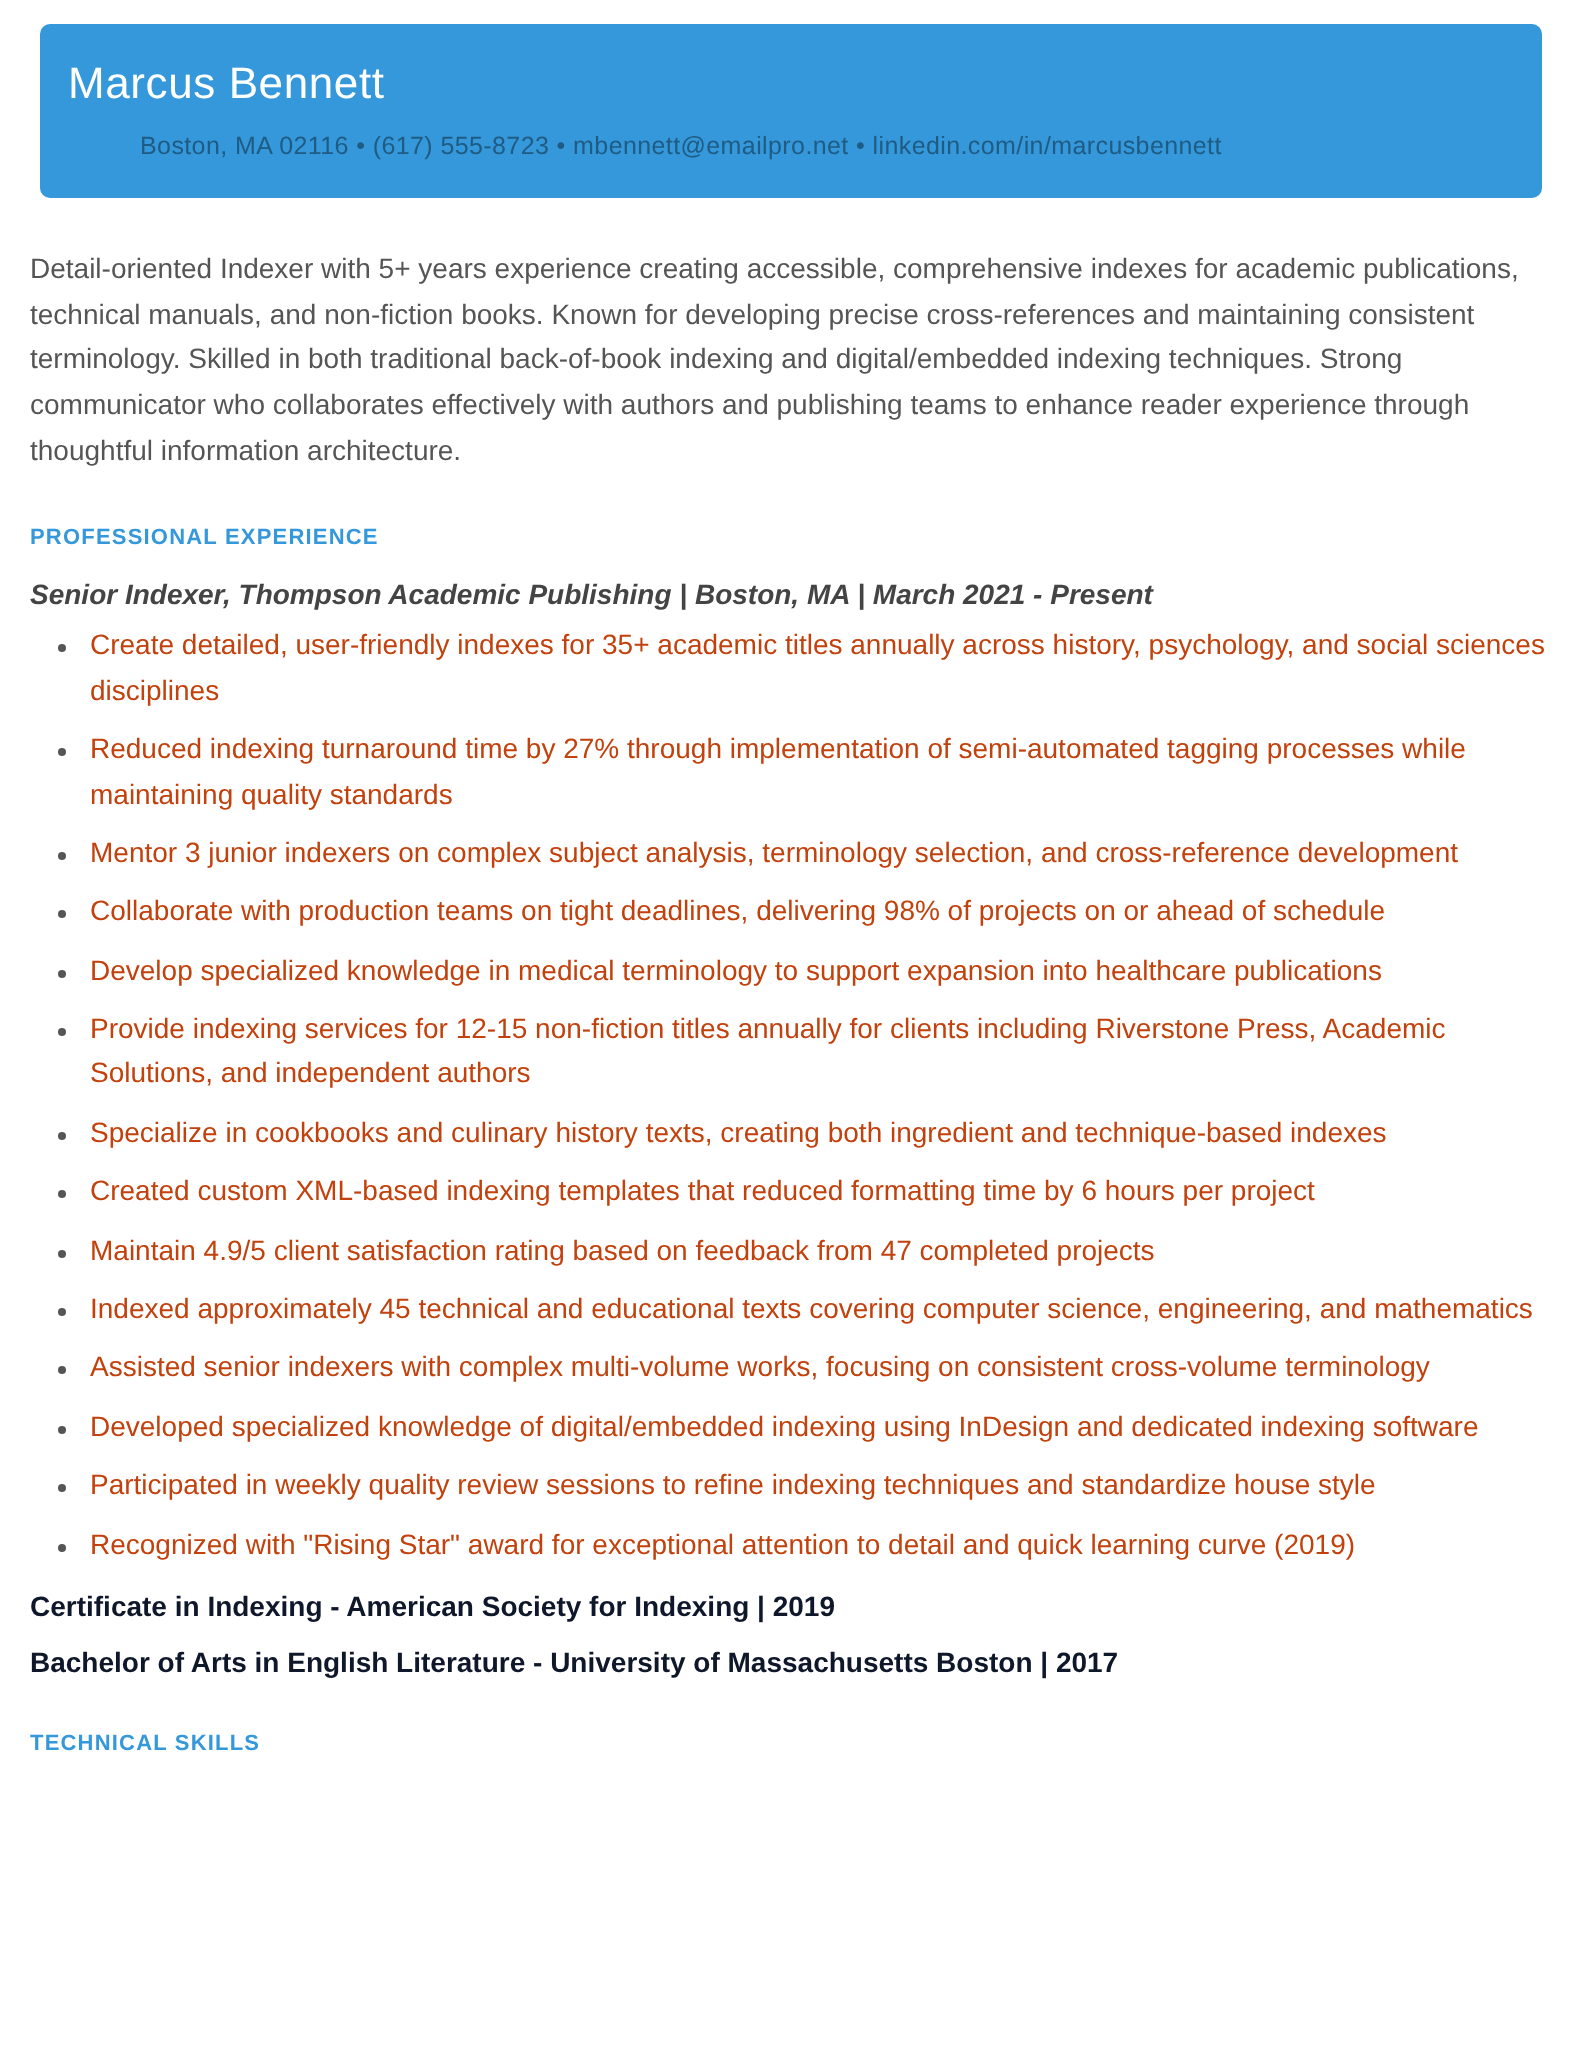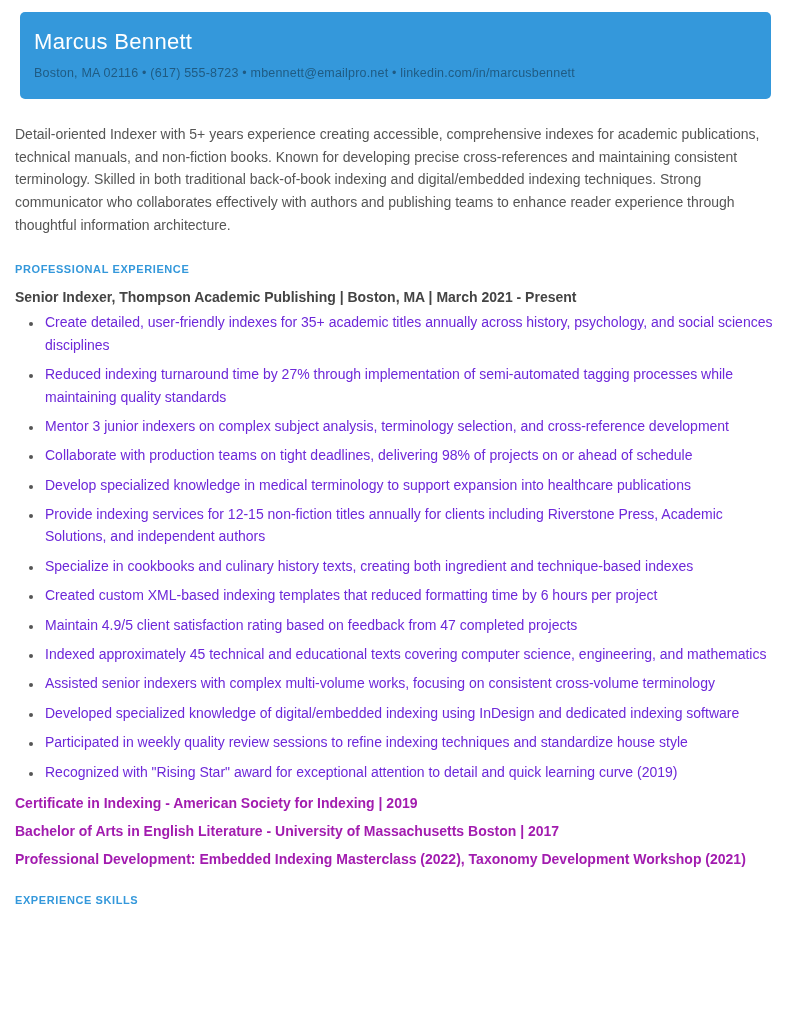--- a/index.html
+++ b/index.html
@@ -25,59 +25,61 @@
     margin: 0 0 11px 0;
     font-size: 22px;
     font-weight: normal;
     color: #ffffff;
     letter-spacing: 0.3px;
   }
   .contact {
     font-size: 12.5px;
     color: #1f5b83;
     letter-spacing: 0.2px;
+    margin-left: 36px;
   }
   .summary {
     margin: 24px 2px 0 0;
     color: #555555;
     font-size: 14px;
     line-height: 1.62;
   }
   .section-title {
     margin: 27px 0 4px 0;
     color: #3498db;
     font-size: 11px;
     font-weight: bold;
     letter-spacing: 0.6px;
   }
   .job-title {
     margin: 14px 0 0 0;
     color: #444444;
     font-size: 14px;
     font-weight: bold;
+    font-style: italic;
   }
   ul.bullets {
     margin: 6px 0 0 0;
     padding: 0 0 0 28px;
     list-style: disc;
   }
   ul.bullets li {
-    color: #6d28d9;
+    color: #c2410c;
     font-size: 14px;
     line-height: 1.6;
     margin: 0 0 7px 0;
     padding-left: 2px;
   }
   ul.bullets li::marker {
     color: #555555;
     font-size: 12px;
   }
   .edu-line {
     margin: 12px 0;
-    color: #a21caf;
+    color: #0f172a;
     font-size: 14px;
     font-weight: bold;
   }
 </style>
 </head>
 <body>
 
 <div class="page">
 
   <div class="header-box">
@@ -116,18 +118,17 @@
       <li>Developed specialized knowledge of digital/embedded indexing using InDesign and dedicated indexing software</li>
       <li>Participated in weekly quality review sessions to refine indexing techniques and standardize house style</li>
       <li>Recognized with "Rising Star" award for exceptional attention to detail and quick learning curve (2019)</li>
     </ul>
   </div>
 
 
   <div>
     <div class="edu-line">Certificate in Indexing - American Society for Indexing | 2019</div>
     <div class="edu-line">Bachelor of Arts in English Literature - University of Massachusetts Boston | 2017</div>
-    <div class="edu-line">Professional Development: Embedded Indexing Masterclass (2022), Taxonomy Development Workshop (2021)</div>
   </div>
 
-  <h2 class="section-title">EXPERIENCE SKILLS</h2>
+  <h2 class="section-title">TECHNICAL SKILLS</h2>
 
 </div>
 
 </body></html>

